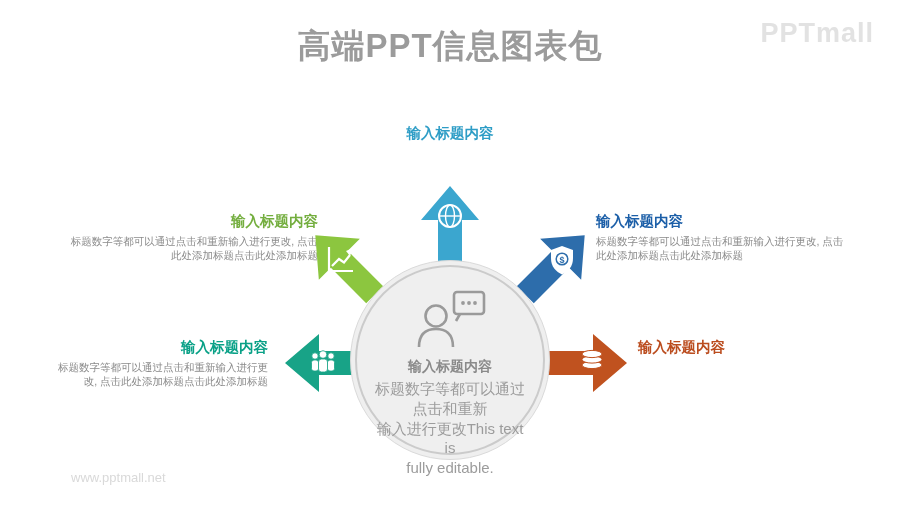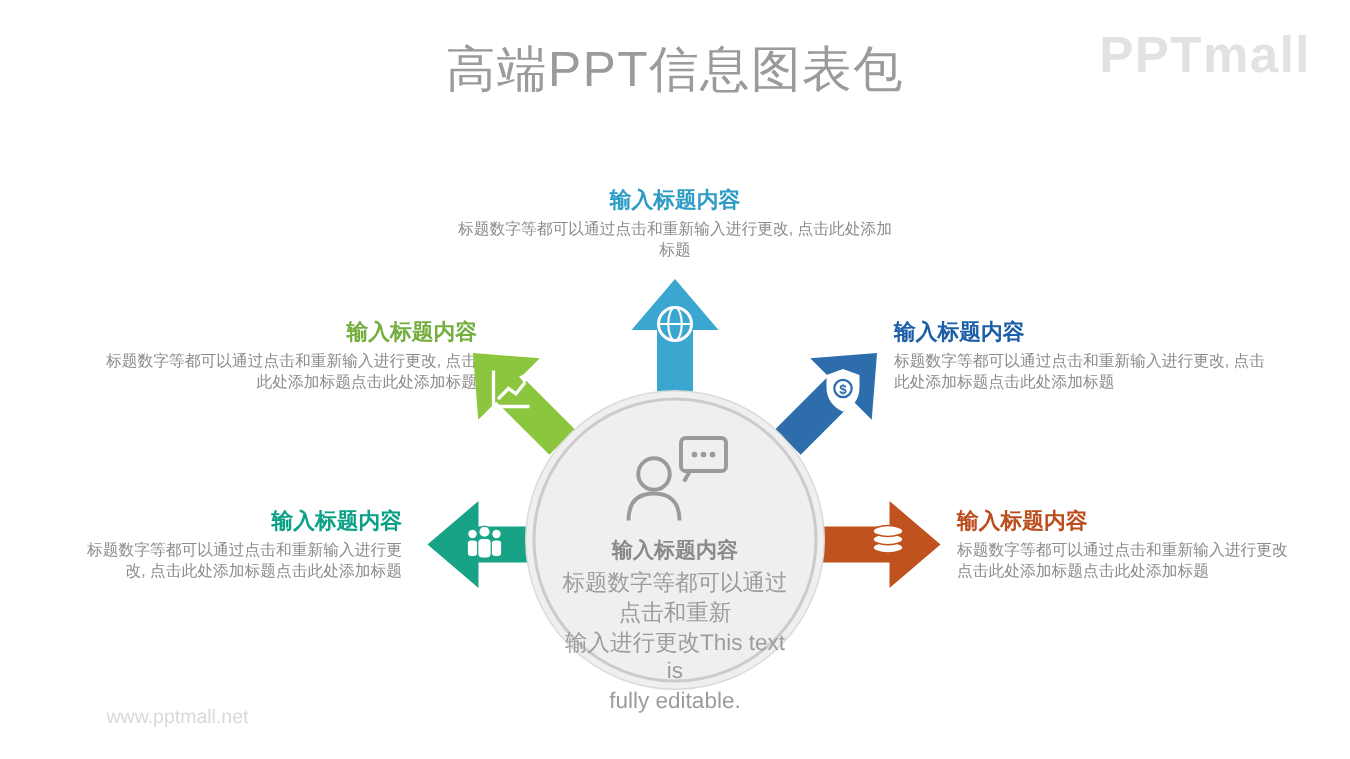--- a/index.html
+++ b/index.html
@@ -2,25 +2,25 @@
 <html><head>
 <meta charset="utf-8">
 <style>
   html,body{margin:0;padding:0;background:#ffffff;}
   .canvas{
     position:relative;width:900px;height:506px;background:#ffffff;overflow:hidden;
     font-family:"Liberation Sans","DejaVu Sans",sans-serif;
   }
   .page-title{
     position:absolute;left:0;right:0;top:24px;text-align:center;
-    font-size:33px;font-weight:400;color:#9b9b9b;letter-spacing:1px;
+    font-size:33px;font-weight:700;color:#9b9b9b;letter-spacing:1px;
   }
   .brand-logo{
     position:absolute;top:18px;right:26px;
-    font-size:34px;font-weight:bold;color:#e2e2e2;letter-spacing:1px;
+    font-size:27px;font-weight:bold;color:#e2e2e2;letter-spacing:1px;
   }
   .watermark{
     position:absolute;left:54px;top:470px;font-size:13px;color:#d9d9d9;margin-left:17px;
   }
   .node{position:absolute;}
   .node-title{font-size:14.5px;font-weight:bold;margin-bottom:3px;}
   .node-desc{font-size:10.5px;color:#8b8b8b;line-height:1.35;white-space:pre-line;}
   #node-top{left:250px;top:124px;width:400px;text-align:center;}
   #node-ul{right:582px;top:212px;text-align:right;}
   #node-ur{left:596px;top:212px;text-align:left;}
@@ -56,22 +56,20 @@
 </head>
 <body>
 
 <div class="canvas">
 
   <div class="page-title">高端PPT信息图表包</div>
   <div class="brand-logo">PPTmall</div>
 
   <div class="node" id="node-top">
     <div class="node-title c-skyblue">输入标题内容</div>
-    <div class="node-desc">标题数字等都可以通过点击和重新输入进行更改, 点击此处添加
-标题</div>
   </div>
 
   <div class="node" id="node-ul">
     <div class="node-title c-green">输入标题内容</div>
     <div class="node-desc">标题数字等都可以通过点击和重新输入进行更改, 点击
 此处添加标题点击此处添加标题</div>
   </div>
 
   <div class="node" id="node-ur">
     <div class="node-title c-blue">输入标题内容</div>
@@ -80,22 +78,20 @@
   </div>
 
   <div class="node" id="node-l">
     <div class="node-title c-teal">输入标题内容</div>
     <div class="node-desc">标题数字等都可以通过点击和重新输入进行更
 改, 点击此处添加标题点击此处添加标题</div>
   </div>
 
   <div class="node" id="node-r">
     <div class="node-title c-rust">输入标题内容</div>
-    <div class="node-desc">标题数字等都可以通过点击和重新输入进行更改
-点击此处添加标题点击此处添加标题</div>
   </div>
 
   <svg class="arrow" id="arrow-top" viewBox="0 0 100 100">
     <g transform="rotate(0,50,50)">
       <polygon points="50,8 79,42 62,42 62,92 38,92 38,42 21,42" fill="#3ba6cf"></polygon>
     </g>
     <g>
       <circle cx="50" cy="38" r="11" fill="none" stroke="#ffffff" stroke-width="2"></circle>
       <ellipse cx="50" cy="38" rx="4.5" ry="11" fill="none" stroke="#ffffff" stroke-width="1.4"></ellipse>
       <line x1="39" y1="38" x2="61" y2="38" stroke="#ffffff" stroke-width="1.4"></line>

